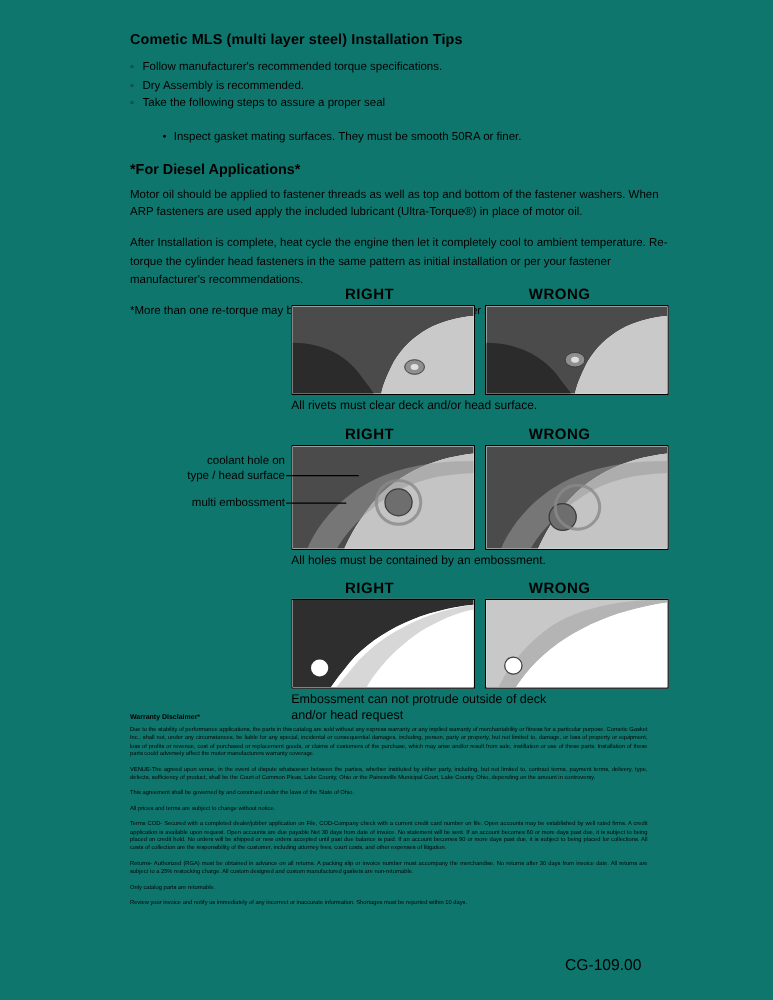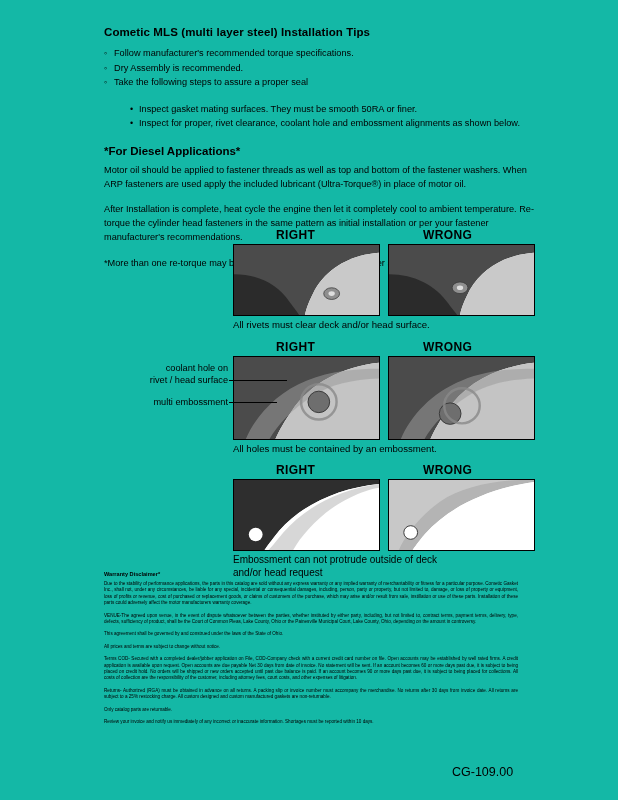--- a/index.html
+++ b/index.html
@@ -13,21 +13,21 @@
     font-family: "Liberation Sans", sans-serif;
     color: #000000;
     position: relative;
     overflow: hidden;
   }
   .page {
     position: absolute;
     left: 0; top: 0;
     width: 618px;
     height: 800px;
-    background: #14b8a6;
+    background: #0f766e;
   }
   .content {
     position: absolute;
     left: 104px;
     top: 26px;
     width: 432px;
   }
   h1.title {
     font-size: 11.5px;
     font-weight: bold;
@@ -174,21 +174,20 @@
   <div class="content">
     <h1 class="title">Cometic MLS (multi layer steel) Installation Tips</h1>
 
     <ul class="bullets">
       <li>Follow manufacturer's recommended torque specifications.</li>
       <li>Dry Assembly is recommended.</li>
       <li>Take the following steps to assure a proper seal</li>
     </ul>
     <ul class="sub">
       <li>Inspect gasket mating surfaces.  They must be smooth 50RA or finer.</li>
-      <li>Inspect for proper, rivet clearance, coolant hole and embossment alignments as shown below.</li>
     </ul>
 
     <h2 class="subhead">*For Diesel Applications*</h2>
     <p class="para">Motor oil should be applied to fastener threads as well as top and bottom of the fastener washers. When ARP fasteners are used apply the included lubricant (Ultra-Torque®) in place of motor oil.</p>
     <p class="para">After Installation is complete, heat cycle the engine then let it completely cool to ambient temperature. Re-torque the cylinder head fasteners in the same pattern as initial installation or per your fastener manufacturer's recommendations.</p>
     <p class="para">*More than one re-torque may be required to achieve proper fastener stretch*</p>
   </div>
 
   <div class="figures">
 
@@ -246,21 +245,21 @@
             <path d="M12 84 C22 60 44 36 74 24 C98 14 124 12 147 12 L147 22 C120 23 98 28 80 40 C58 54 44 70 36 84 Z" fill="#9a9a9a" opacity="0.55"></path>
             <circle cx="62" cy="58" r="11" fill="#6e6e6e" stroke="#3a3a3a" stroke-width="1"></circle>
             <circle cx="74" cy="50" r="18" fill="none" stroke="#8a8a8a" stroke-width="2.5" opacity="0.8"></circle>
           </svg>
         </div>
       </div>
       <p class="caption">All holes must be contained by an embossment.</p>
 
       <div class="callout" style="left:-130px; top:22px; width:125px;">
         <span>coolant hole on</span><br>
-        <span>rivet / head surface</span>
+        <span>type / head surface</span>
       </div>
       <div class="leader" style="left:-4px; top:40px; width:58px;"></div>
 
       <div class="callout" style="left:-130px; top:56px; width:125px;">
         <span>multi embossment</span>
       </div>
       <div class="leader" style="left:-4px; top:62px; width:48px;"></div>
     </div>
 
     <div class="figrow" style="margin-left:129px; width:303px; margin-top:8px;">

